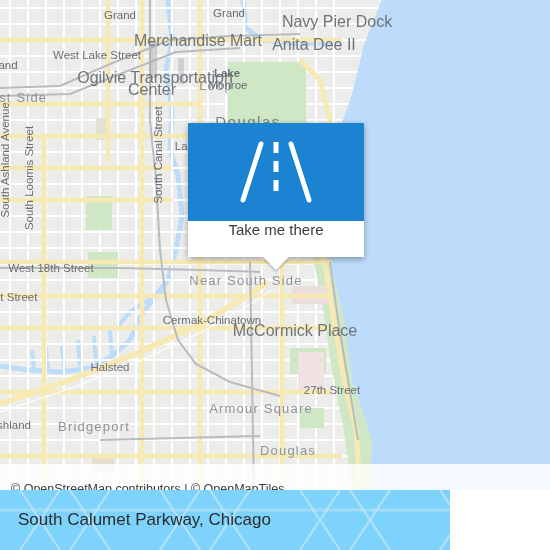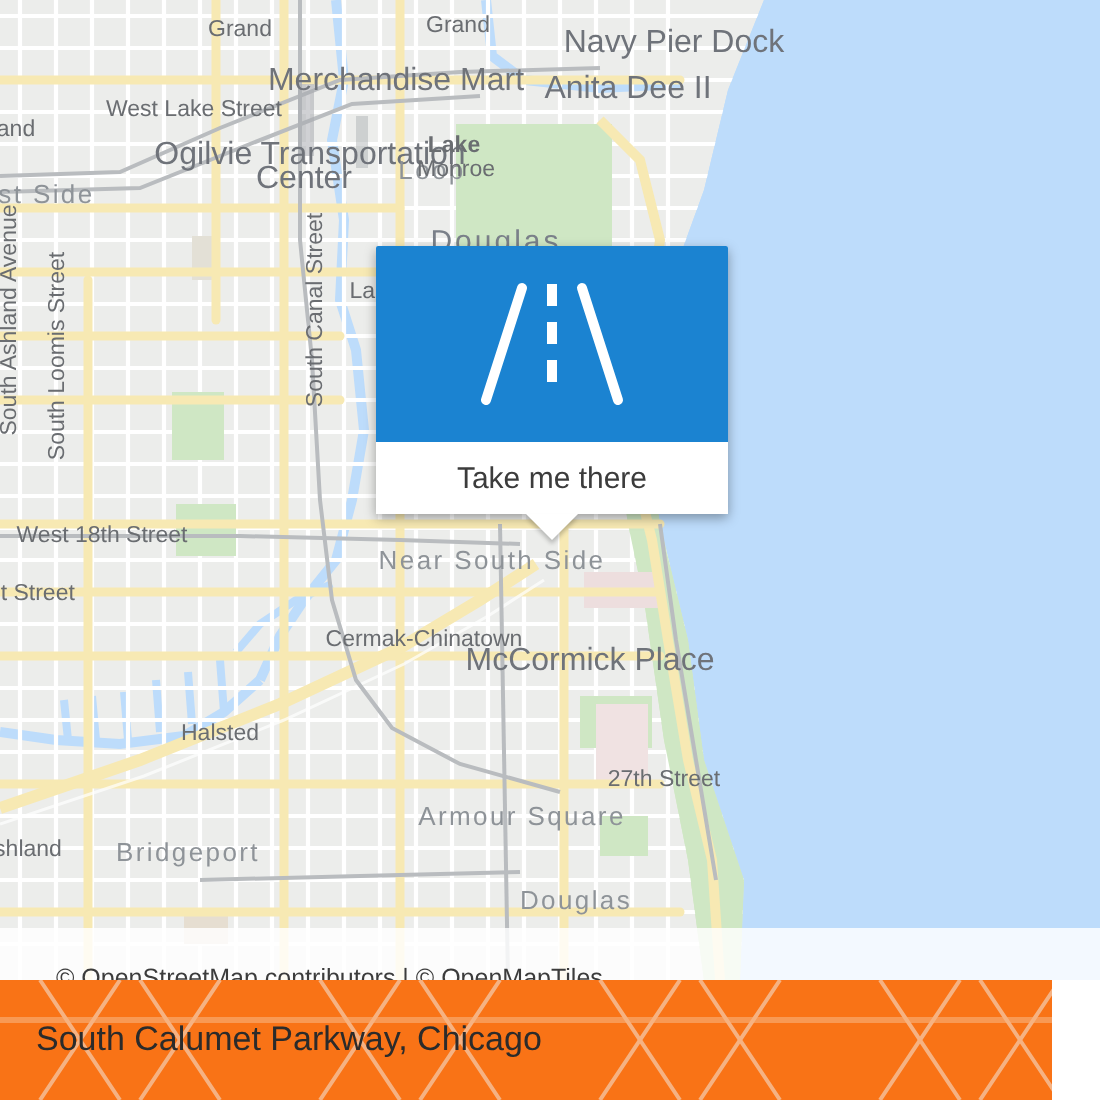--- a/index.html
+++ b/index.html
@@ -22,47 +22,47 @@
   .lbl.big{font-size:13px;color:#8e9398;letter-spacing:1.2px;}
   .lbl.city{font-size:15px;color:#7a8089;letter-spacing:1.5px;}
   .lbl.rot{transform:translate(-50%,-50%) rotate(-90deg);}
 
   
   .attrib{
     position:absolute;left:0;bottom:0;width:550px;height:26px;
     background:rgba(255,255,255,0.82);
     display:flex;align-items:center;
   }
-  .attrib span{font-size:12.5px;color:#3c3c3c;padding-left:28px;margin-top:24px;}
+  .attrib span{font-size:12.5px;color:#3c3c3c;padding-left:11px;margin-top:24px;}
 
   
   .card{
     position:absolute;left:188px;top:123px;width:176px;
     box-shadow:0 2px 6px rgba(0,0,0,0.35);
     background:#fff;border-radius:1px;
   }
   .card-head{
     height:98px;background:#1b83d1;border-radius:1px 1px 0 0;
     display:flex;align-items:center;justify-content:center;
   }
   .card-foot{
-    height:36px;background:#fff;display:flex;align-items:center;justify-content:center;
+    height:36px;background:#fff;display:flex;align-items:flex-start;justify-content:center;
   }
   .card-foot span{font-size:15px;color:#3c3c3c;}
   .card-tail{
     position:absolute;left:50%;bottom:-13px;transform:translateX(-50%);
     width:0;height:0;border-left:13px solid transparent;border-right:13px solid transparent;
     border-top:13px solid #ffffff;
     filter:drop-shadow(0 2px 1px rgba(0,0,0,0.22));
   }
 
   
   .footer{
-    position:absolute;left:0;top:490px;width:526px;height:60px;
-    background:#f97316;overflow:hidden;
+    position:absolute;left:0;top:490px;width:450px;height:60px;
+    background:#7dd3fc;overflow:hidden;
   }
   .footer-wm{position:absolute;left:0;top:0;opacity:.5;}
   .footer-title{
     position:absolute;left:18px;top:50%;transform:translateY(-50%);
     font-size:17px;color:#2b2b2b;white-space:nowrap;
   }
   .brand{
     position:absolute;right:14px;top:50%;transform:translateY(-50%);
     display:flex;align-items:center;gap:3px;
   }

